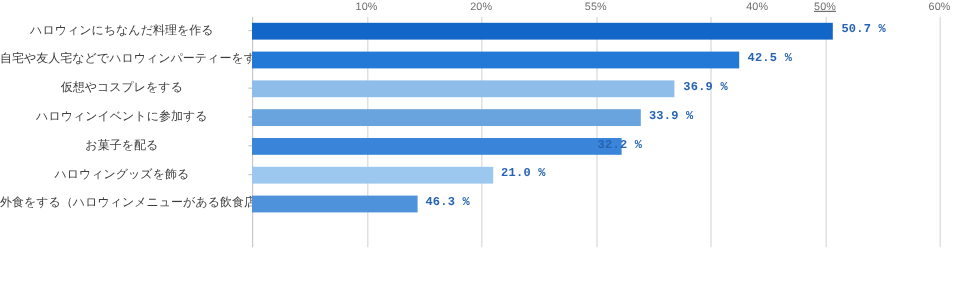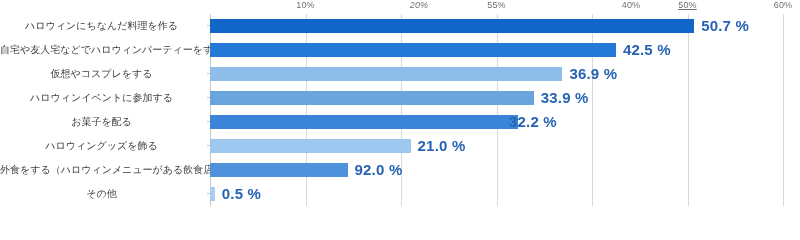--- a/index.html
+++ b/index.html
@@ -96,36 +96,37 @@
   }
   .bar {
     position: absolute;
     left: 210px;
     top: 5px;
     height: 14px;
   }
   .bar-value {
     position: absolute;
     top: 4px;
-    font-size: 15px;
+    font-size: 10px;
     font-weight: bold;
     color: #2763b3;
     white-space: nowrap;
     line-height: 16px;
     letter-spacing: 0.2px;
+    font-family: Liberation Mono, monospace;
   }
 </style>
 </head>
 <body>
 
 <div id="chart-root">
 
   <div class="axis-top">
       <div class="axis-tick-label" style="left: 95.5px;">10%</div>
-      <div class="axis-tick-label" style="left: 209px; font-style: italic;">20%</div>
+      <div class="axis-tick-label" style="left: 191px;">20%</div>
       <div class="axis-tick-label" style="left: 286.5px;">55%</div>
       <div class="axis-tick-label" style="left: 382px; margin-left: 39px;">40%</div>
       <div class="axis-tick-label" style="left: 477.5px; text-decoration: underline;">50%</div>
       <div class="axis-tick-label" style="left: 573px;">60%</div>
     </div>
   <div class="axis-baseline"></div>
   <div class="plot-area">
       <div class="gridline" style="left: 95.5px;"></div>
       <div class="gridline" style="left: 191px;"></div>
       <div class="gridline" style="left: 286.5px;"></div>
@@ -155,33 +156,27 @@
     <div class="row" style="top: 86px; padding-left: 16px;">
       <div class="row-label">ハロウィンイベントに参加する</div>
       <div class="row-tick"></div>
       <div class="bar" title="ハロウィンイベントに参加する 33.9 %" style="width: 323.745px; background: rgb(105, 164, 222);"></div>
       <div class="bar-value" style="left: 540.745px; color: rgb(39, 99, 179);">33.9 %</div>
     </div>
     <div class="row" style="top: 110px;">
       <div class="row-label">お菓子を配る</div>
       <div class="row-tick"></div>
       <div class="bar" title="お菓子を配る 32.2 %" style="width: 307.51px; background: rgb(58, 133, 217);"></div>
-      <div class="bar-value" style="left: 509px; color: rgb(39, 99, 179);">32.2 %</div>
+      <div class="bar-value" style="left: 498px; color: rgb(39, 99, 179);">32.2 %</div>
     </div>
     <div class="row" style="top: 134px;">
       <div class="row-label">ハロウィングッズを飾る</div>
       <div class="row-tick"></div>
       <div class="bar" title="ハロウィングッズを飾る 21.0 %" style="width: 200.55px; background: rgb(156, 199, 238);"></div>
       <div class="bar-value" style="left: 417.55px; color: rgb(39, 99, 179);">21.0 %</div>
     </div>
     <div class="row" style="top: 158px;">
       <div class="row-label">外食をする（ハロウィンメニューがある飲食店など）</div>
       <div class="row-tick"></div>
       <div class="bar" title="外食をする（ハロウィンメニューがある飲食店など） 14.4 %" style="width: 137.52px; background: rgb(78, 146, 220);"></div>
-      <div class="bar-value" style="left: 354.52px; color: rgb(39, 99, 179);">92.0 %</div>
-    </div>
-    <div class="row" style="top: 182px;">
-      <div class="row-label">その他</div>
-      <div class="row-tick"></div>
-      <div class="bar" title="その他 0.5 %" style="width: 4.775px; background: rgb(168, 205, 240);"></div>
-      <div class="bar-value" style="left: 221.775px; color: rgb(39, 99, 179);">0.5 %</div>
+      <div class="bar-value" style="left: 354.52px; color: rgb(39, 99, 179);">46.3 %</div>
     </div>
   </div>
 
 </body></html>

